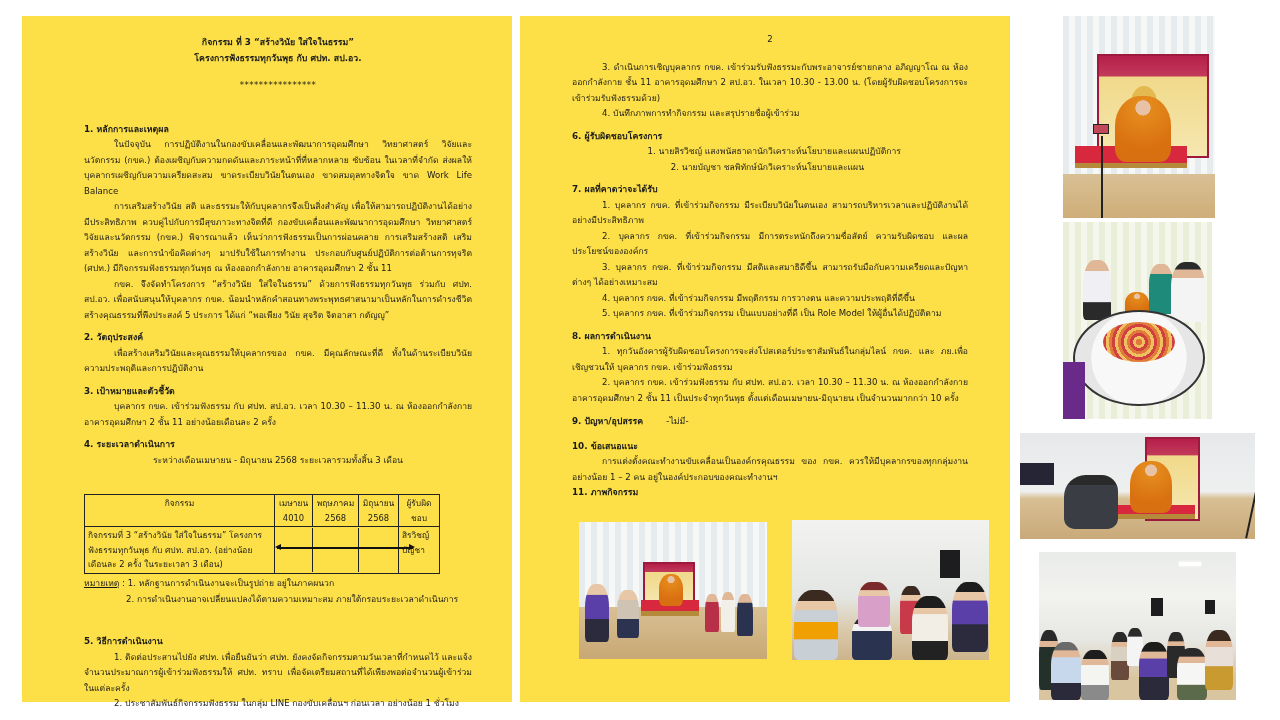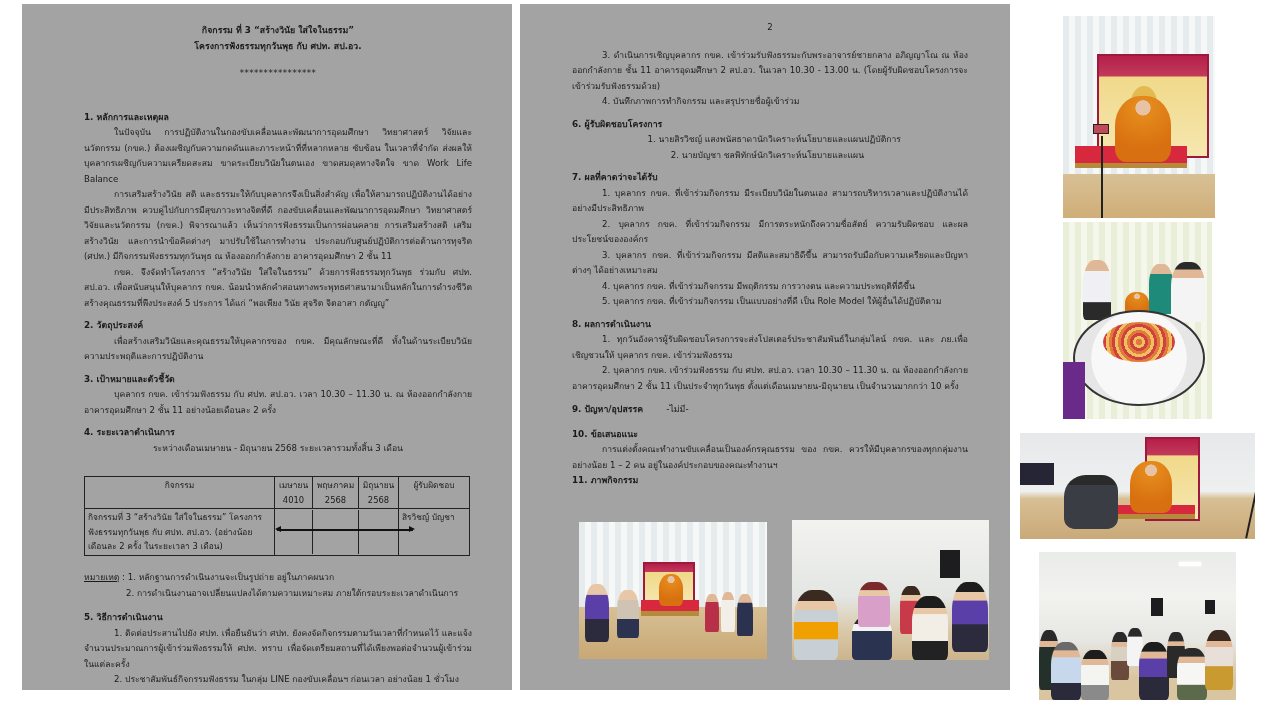--- a/index.html
+++ b/index.html
@@ -1,33 +1,33 @@
 <!DOCTYPE html>
 <html><head>
 <meta charset="utf-8">
 <style>
   * { box-sizing: border-box; margin: 0; padding: 0; }
   html, body { width: 1280px; height: 720px; background: #ffffff; overflow: hidden; }
   body { position: relative; font-family: "DejaVu Sans", sans-serif; color: #1a1a1a; }
 
-  .page { position: absolute; top: 4px; background: #a3a3a3; font-size: 8.6px; line-height: 15.5px; }
+  .page { position: absolute; top: 16px; background: #fde047; font-size: 8.6px; line-height: 15.5px; }
   .page1 { left: 22px; width: 490px; height: 686px; padding: 18px 40px 0 62px; }
   .page2 { left: 520px; width: 490px; height: 686px; padding: 16px 42px 0 52px; }
 
   .title { text-align: center; font-weight: bold; font-size: 8.8px; line-height: 16px; }
   .stars { text-align: center; margin-top: 12px; font-size: 8.6px; letter-spacing: 0.5px; }
   .sec-head { font-weight: bold; margin-top: 7px; font-size: 8.8px; }
   .para { text-align: justify; }
   .indent { text-indent: 30px; }
   .center { text-align: center; }
   .pagenum { text-align: center; margin-bottom: 12px; }
   .two-col { display: flex; padding-left: 30px; text-align: right; }
   .two-col .c1 { width: 155px; }
 
-  table.sched { border-collapse: collapse; width: 386px; margin-top: 20px; font-size: 8.4px; line-height: 14.5px; }
+  table.sched { border-collapse: collapse; width: 356px; margin-top: 26px; font-size: 8.4px; line-height: 14.5px; }
   table.sched td, table.sched th { border: 1px solid #222; font-weight: normal; vertical-align: top; padding: 1px 3px; }
   table.sched th { text-align: center; }
   .arrow-cell { position: relative; }
   .arrow-line { position: absolute; left: 2px; top: 20px; height: 1.5px; background: #111; }
   .arrow-line::before { content: ""; position: absolute; left: -2px; top: -3px; border-right: 6px solid #111; border-top: 3.5px solid transparent; border-bottom: 3.5px solid transparent; }
   .arrow-line::after { content: ""; position: absolute; right: -2px; top: -3px; border-left: 6px solid #111; border-top: 3.5px solid transparent; border-bottom: 3.5px solid transparent; }
   .u { text-decoration: underline; }
 
   .photo { position: absolute; overflow: hidden; }
   .ph-bg { position: absolute; inset: 0; }
@@ -77,26 +77,26 @@
         <div style="display:flex;height:44px">
           <div style="width:38px;border-right:1px solid #222;margin-left:-3px"></div>
           <div style="width:46px;border-right:1px solid #222"></div>
         </div>
       </td>
       <td>สิรวิชญ์ บัญชา</td>
     </tr>
   </tbody>
     </table>
 
-  <div style="margin-top:14px">
+  <div style="margin-top:2px">
     <span class="u">หมายเหตุ</span><span> : 1. หลักฐานการดำเนินงานจะเป็นรูปถ่าย อยู่ในภาคผนวก</span>
   </div>
   <div style="padding-left:42px">2. การดำเนินงานอาจเปลี่ยนแปลงได้ตามความเหมาะสม ภายใต้กรอบระยะเวลาดำเนินการ</div>
 
-  <div class="sec-head" style="margin-top:9px">5. วิธีการดำเนินงาน</div>
+  <div class="sec-head" style="margin-top:27px">5. วิธีการดำเนินงาน</div>
   <div class="para indent">1. ติดต่อประสานไปยัง ศปท. เพื่อยืนยันว่า ศปท. ยังคงจัดกิจกรรมตามวันเวลาที่กำหนดไว้ และแจ้งจำนวนประมาณการผู้เข้าร่วมฟังธรรมให้ ศปท. ทราบ เพื่อจัดเตรียมสถานที่ได้เพียงพอต่อจำนวนผู้เข้าร่วมในแต่ละครั้ง</div>
   <div class="para indent">2. ประชาสัมพันธ์กิจกรรมฟังธรรม ในกลุ่ม LINE กองขับเคลื่อนฯ ก่อนเวลา อย่างน้อย 1 ชั่วโมง</div>
 </div>
 
 <div class="page page2">
   <div class="pagenum">2</div>
   <div class="para indent">3. ดำเนินการเชิญบุคลากร กขค. เข้าร่วมรับฟังธรรมะกับพระอาจารย์ชายกลาง อภิญญาโณ ณ ห้องออกกำลังกาย ชั้น 11 อาคารอุดมศึกษา 2 สป.อว. ในเวลา 10.30 - 13.00 น. (โดยผู้รับผิดชอบโครงการจะเข้าร่วมรับฟังธรรมด้วย)</div>
   <div class="para indent">4. บันทึกภาพการทำกิจกรรม และสรุปรายชื่อผู้เข้าร่วม</div>
 
   <div class="sec-head">6. ผู้รับผิดชอบโครงการ</div>

